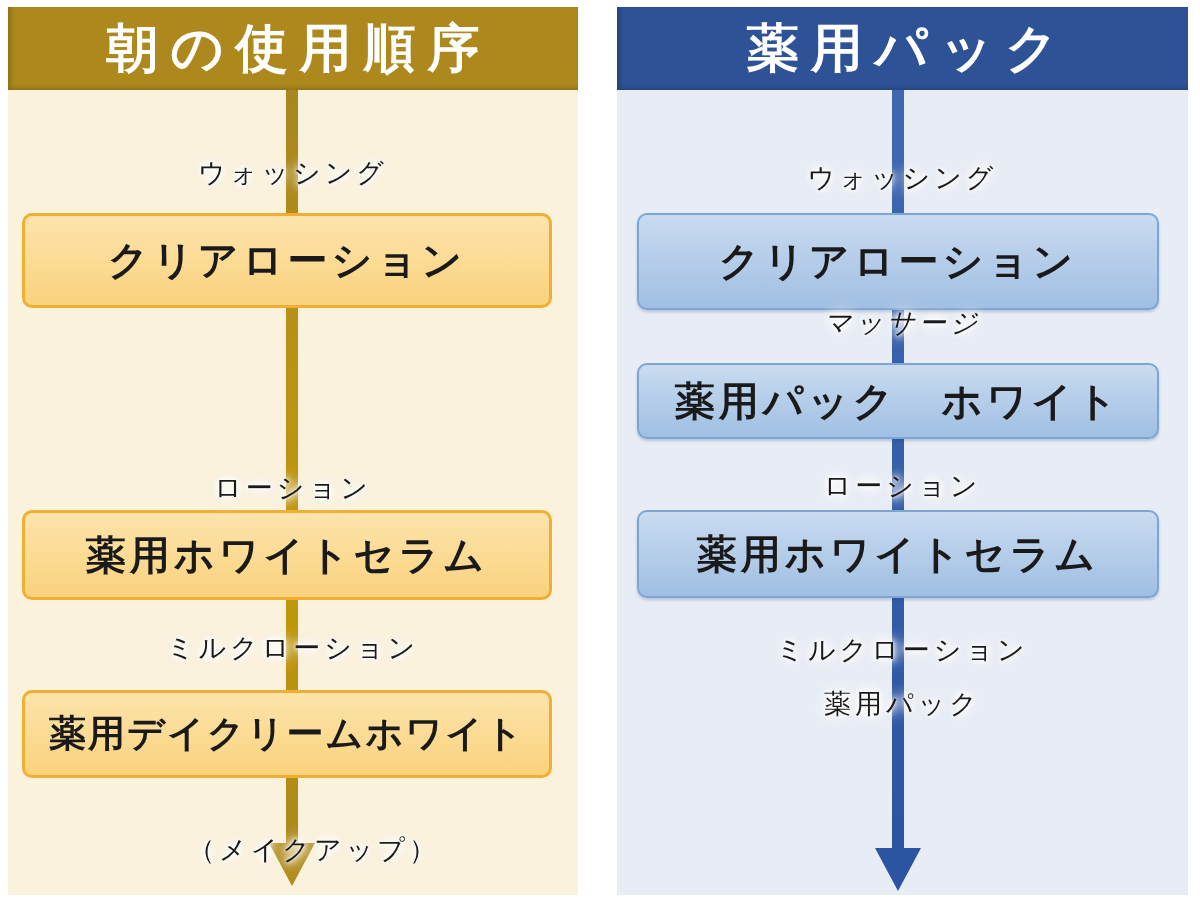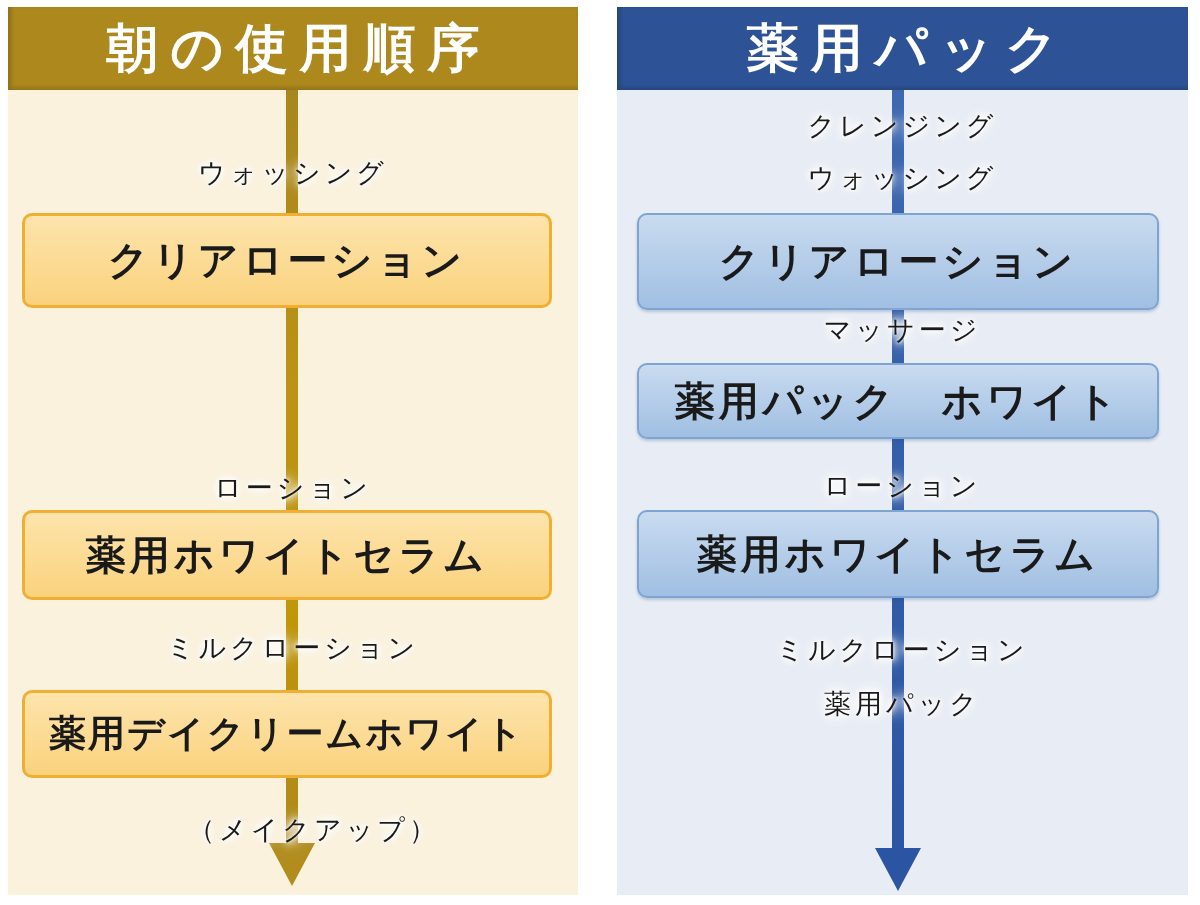--- a/index.html
+++ b/index.html
@@ -125,36 +125,35 @@
     <div class="panel-body">
       <div class="shaft"></div>
       <div class="arrowhead"></div>
 
       <div class="flow-label" style="top:65px;">ウォッシング</div>
       <div class="product-box" style="top:123px; height:95px;">クリアローション</div>
       <div class="flow-label" style="top:380px;">ローション</div>
       <div class="product-box" style="top:420px; height:90px;">薬用ホワイトセラム</div>
       <div class="flow-label" style="top:540px;">ミルクローション</div>
       <div class="product-box small-text" style="top:600px; height:88px;">薬用デイクリームホワイト</div>
-      <div class="flow-label" style="top:722px;padding-left:42px;">（メイクアップ）</div>
+      <div class="flow-label" style="top:742px;padding-left:42px;">（メイクアップ）</div>
     </div>
   </section>
 
   <section class="panel night">
     <header class="panel-header">
       <span>薬用パック</span>
     </header>
     <div class="panel-body">
       <div class="shaft"></div>
       <div class="arrowhead"></div>
 
-      <div class="flow-label" style="top:18px;">クレンジング</div>
       <div class="flow-label" style="top:70px;">ウォッシング</div>
       <div class="product-box" style="top:123px; height:97px;">クリアローション</div>
-      <div class="flow-label" style="top:222px;">マッサージ</div>
+      <div class="flow-label" style="top:215px;font-style:italic;">マッサージ</div>
       <div class="product-box" style="top:273px; height:76px;">薬用パック　ホワイト</div>
       <div class="flow-label" style="top:378px;">ローション</div>
       <div class="product-box" style="top:420px; height:88px;">薬用ホワイトセラム</div>
       <div class="flow-label" style="top:542px;">ミルクローション</div>
       <div class="flow-label" style="top:596px;">薬用パック</div>
     </div>
   </section>
 
 </div>
 

